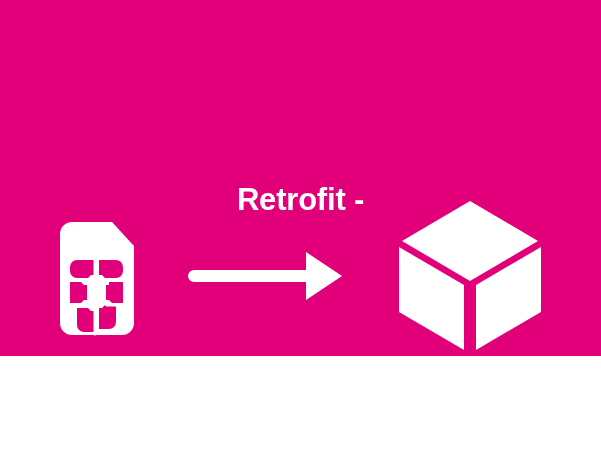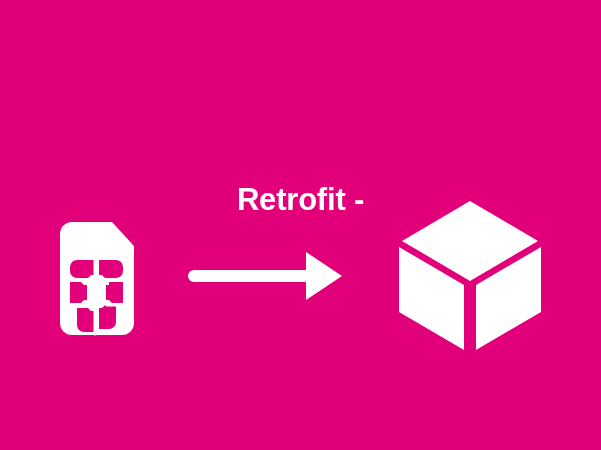--- a/index.html
+++ b/index.html
@@ -9,21 +9,21 @@
   }
   body {
     width: 601px;
     height: 450px;
     overflow: hidden;
     font-family: "Liberation Sans", sans-serif;
   }
   #slide {
     position: relative;
     width: 601px;
-    height: 450px;
+    height: 356px;
     background: #e2007a;
     overflow: hidden;
   }
   #headline {
     position: absolute;
     left: 0;
     top: 72px;
     width: 601px;
     text-align: center;
     color: #ffffff;

